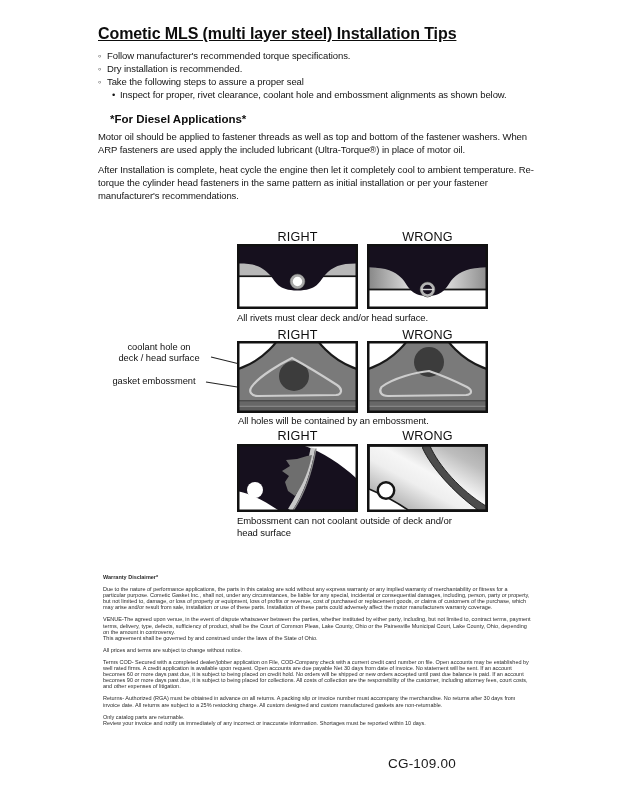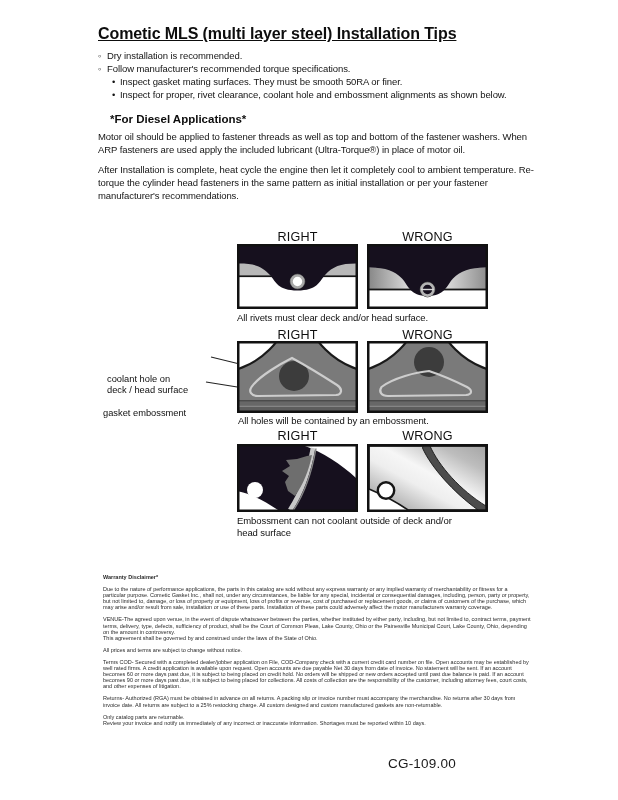--- a/index.html
+++ b/index.html
@@ -18,45 +18,45 @@
   .diesel-heading{font-size:11.5px;font-weight:bold;margin:11px 0 5px 12px;color:#0d0d0d;}
   .para{font-size:9.5px;line-height:13px;letter-spacing:-0.08px;margin:0 0 7px 0;color:#141414;}
 
   
   .figures{position:absolute;left:0;top:0;width:496px;height:800px;}
   .fig-label{position:absolute;width:121px;text-align:center;font-size:12.6px;
              letter-spacing:0.2px;color:#0f0f0f;}
   .fig-box{position:absolute;width:121px;}
   .fig-caption{position:absolute;font-size:9.5px;letter-spacing:-0.08px;
                line-height:11.5px;color:#0f0f0f;}
-  .anno{position:absolute;font-size:9.3px;line-height:11.3px;text-align:left;
-        white-space:pre-line;color:#0f0f0f;margin-top:32px;}
+  .anno{position:absolute;font-size:9.3px;line-height:11.3px;text-align:center;
+        white-space:pre-line;color:#0f0f0f;}
   .leader-overlay{position:absolute;left:205px;top:345px;}
 
   
   .legal{position:absolute;left:103px;top:574px;width:428px;font-size:5.5px;
          line-height:6.1px;color:#2a2a2a;}
   .legal-heading{font-weight:bold;margin:0 0 6px 0;}
   .legal p{margin:0 0 6px 0;white-space:pre-line;}
 
   
   .footer-code{position:absolute;left:388px;top:756px;font-size:13.5px;
                letter-spacing:0.2px;color:#1a1a1a;}
 </style>
 </head>
 <body>
 
 <div class="page">
 
   <div class="intro">
     <div class="doc-title">Cometic MLS (multi layer steel) Installation Tips</div>
     <div class="blist">
+      <div class="bullet">Follow manufacturer's recommended torque specifications.</div>
       <div class="bullet">Dry installation is recommended.</div>
-      <div class="bullet">Follow manufacturer's recommended torque specifications.</div>
-      <div class="subbullet">Inspect gasket mating surfaces.  They must be smooth 50RA or finer.</div>
+      <div class="bullet">Take the following steps to assure a proper seal</div>
       <div class="subbullet">Inspect for proper, rivet clearance, coolant hole and embossment alignments as shown below.</div>
     </div>
     <div class="diesel-heading">*For Diesel Applications*</div>
     <p class="para">Motor oil should be applied to fastener threads as well as top and bottom of the fastener washers. When ARP fasteners are used apply the included lubricant (Ultra-Torque®) in place of motor oil.</p>
     <p class="para">After Installation is complete, heat cycle the engine then let it completely cool to ambient temperature. Re-torque the cylinder head fasteners in the same pattern as initial installation or per your fastener manufacturer's recommendations.</p>
   </div>
 
   <div class="figures">
 
     <div class="fig-label" style="left:237px;top:230px">RIGHT</div>

